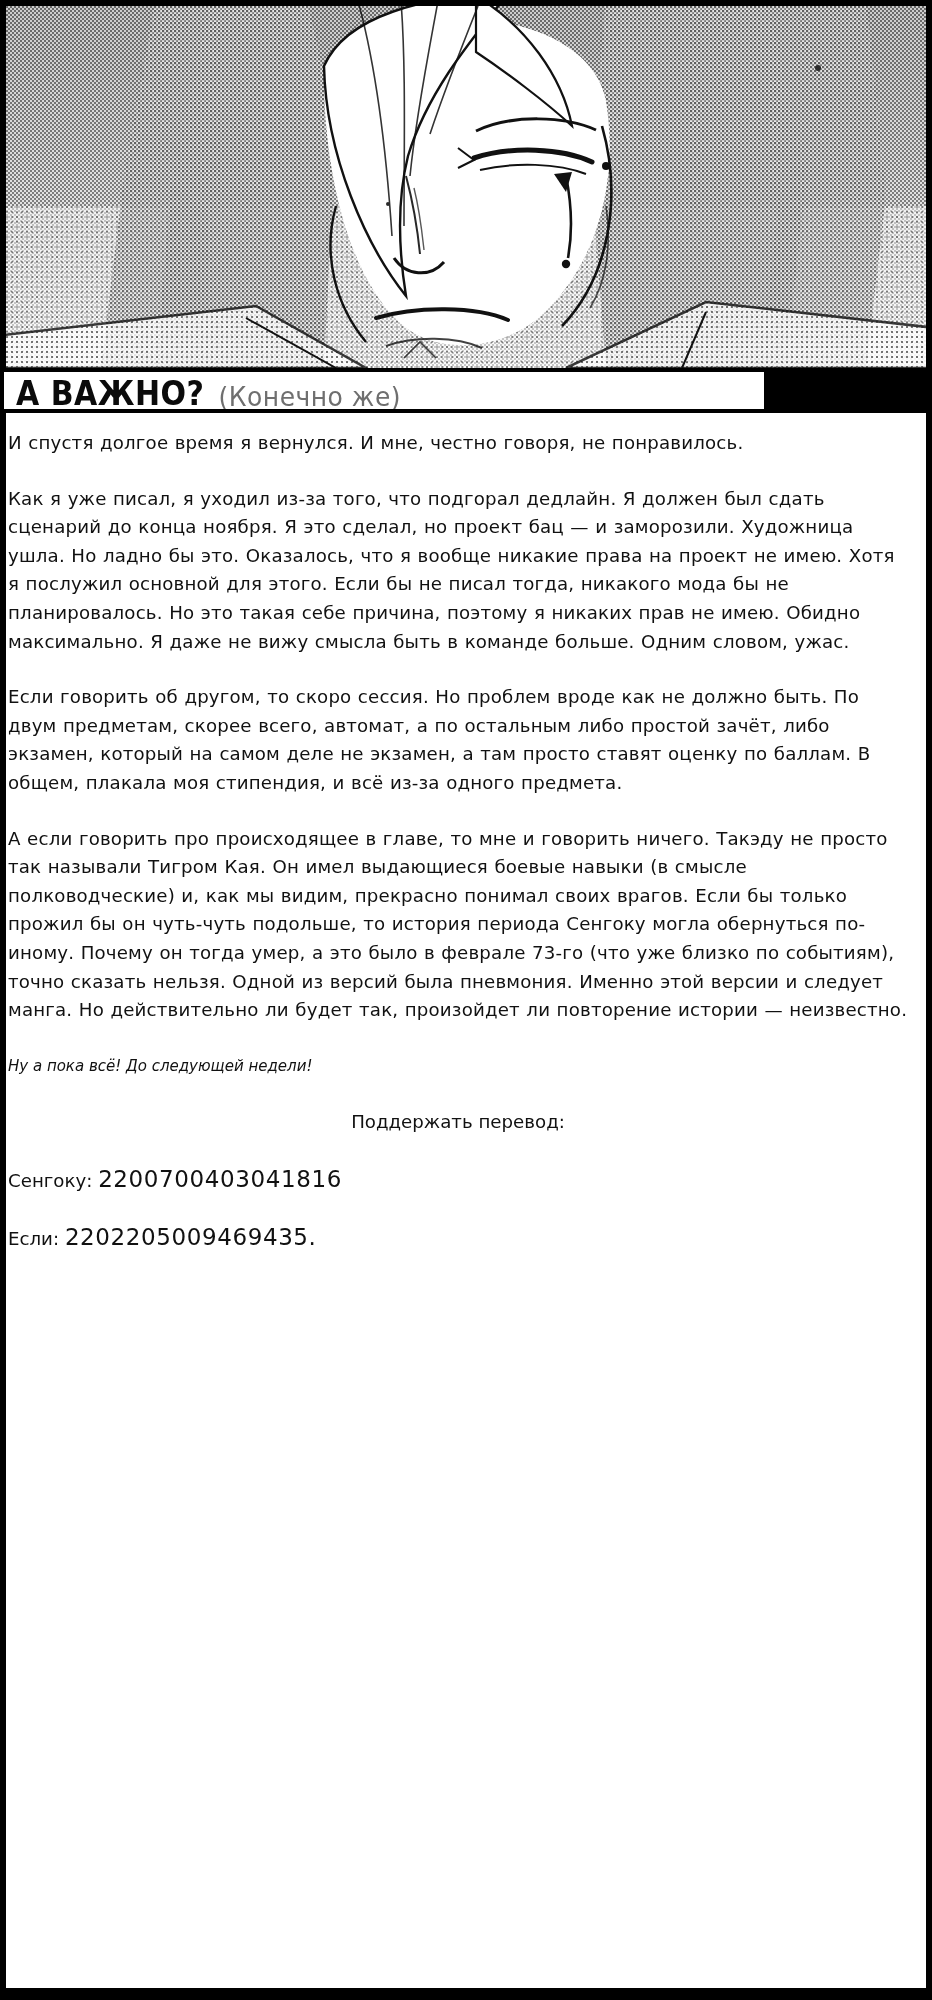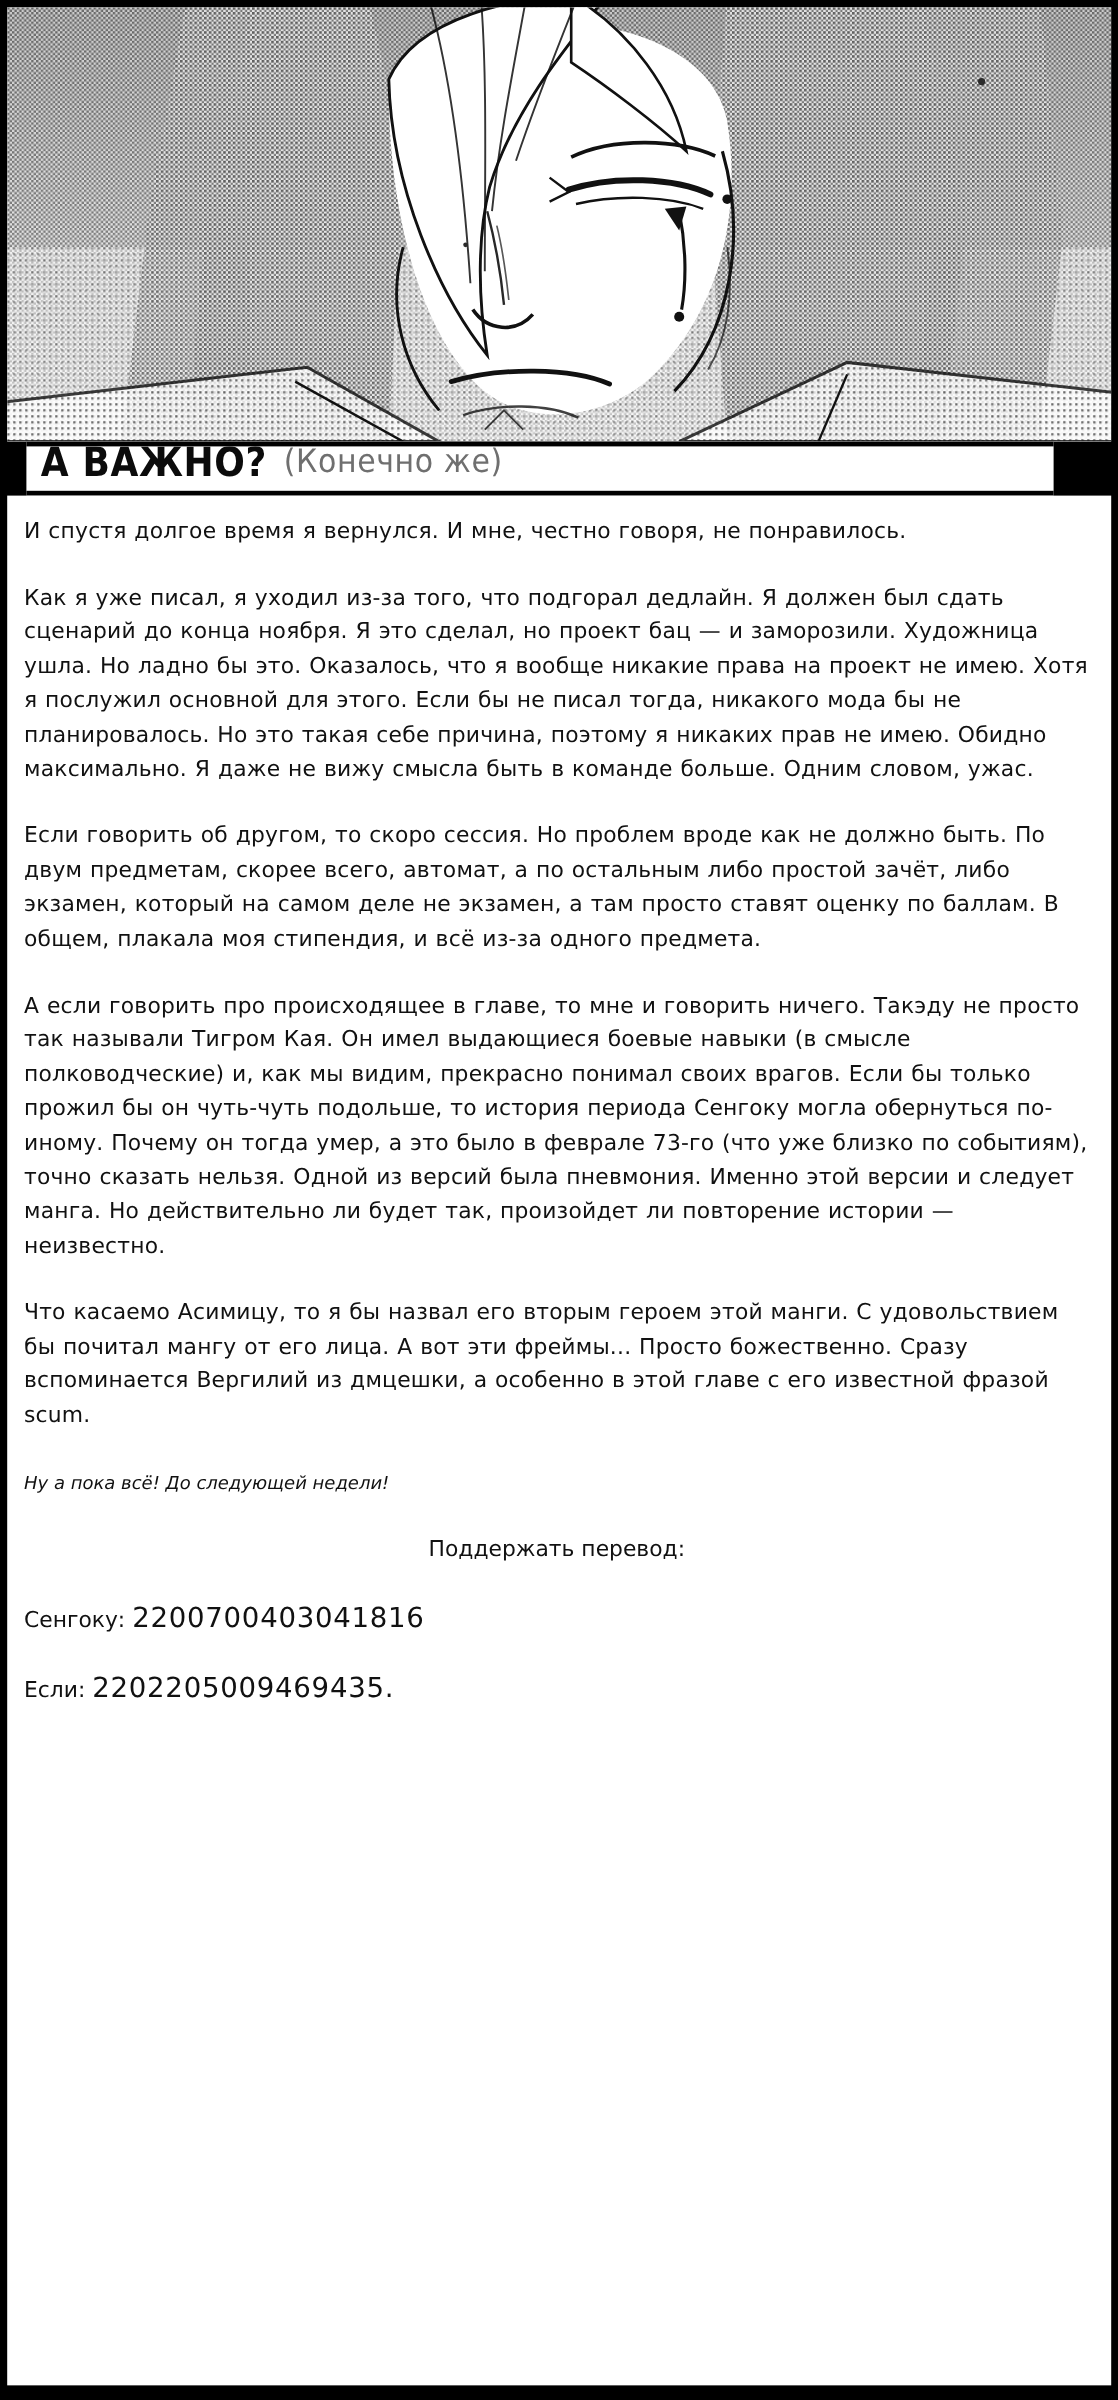--- a/index.html
+++ b/index.html
@@ -30,30 +30,30 @@
     width: 920px;
     height: 362px;
     overflow: hidden;
     background: #cfcfcf;
   }
   .panel svg { display: block; width: 100%; height: 100%; }
 
   
   .title-bar {
     position: absolute;
-    left: 22px;
+    left: 4px;
     top: 368px;
-    width: 856px;
+    width: 760px;
     height: 45px;
     background: #ffffff;
     border-top: 4px solid #000000;
     border-bottom: 4px solid #000000;
     box-sizing: border-box;
     display: flex;
-    align-items: flex-start;
+    align-items: flex-end;
     padding-left: 12px;
     overflow: hidden;
     white-space: nowrap;
   }
   .title-main {
     font-family: "DejaVu Sans", sans-serif;
     font-weight: 700;
     font-size: 30px;
     line-height: 30px;
     color: #0b0b0b;
@@ -75,21 +75,21 @@
 
   
   .note {
     position: absolute;
     left: 6px;
     top: 413px;
     width: 920px;
     height: 1575px;
     background: #ffffff;
     box-sizing: border-box;
-    padding: 16px 18px 0 14px;
+    padding: 16px 18px 0 2px;
     overflow: hidden;
   }
 
   .para {
     font-family: "DejaVu Sans", sans-serif;
     font-size: 18.2px;
     line-height: 28.6px;
     color: #111111;
     margin: 0 0 27px 0;
     letter-spacing: 0.18px;
@@ -227,21 +227,20 @@
   <div class="title-bar">
     <span class="title-main">А ВАЖНО?</span>
     <span class="title-sub">(Конечно же)</span>
   </div>
 
   <div class="note">
     <p class="para">И спустя долгое время я вернулся. И мне, честно говоря, не понравилось.</p>
     <p class="para">Как я уже писал, я уходил из-за того, что подгорал дедлайн. Я должен был сдать сценарий до конца ноября. Я это сделал, но проект бац — и заморозили. Художница ушла. Но ладно бы это. Оказалось, что я вообще никакие права на проект не имею. Хотя я послужил основной для этого. Если бы не писал тогда, никакого мода бы не планировалось. Но это такая себе причина, поэтому я никаких прав не имею. Обидно максимально. Я даже не вижу смысла быть в команде больше. Одним словом, ужас.</p>
     <p class="para">Если говорить об другом, то скоро сессия. Но проблем вроде как не должно быть. По двум предметам, скорее всего, автомат, а по остальным либо простой зачёт, либо экзамен, который на самом деле не экзамен, а там просто ставят оценку по баллам. В общем, плакала моя стипендия, и всё из-за одного предмета.</p>
     <p class="para">А если говорить про происходящее в главе, то мне и говорить ничего. Такэду не просто так называли Тигром Кая. Он имел выдающиеся боевые навыки (в смысле полководческие) и, как мы видим, прекрасно понимал своих врагов. Если бы только прожил бы он чуть-чуть подольше, то история периода Сенгоку могла обернуться по-иному. Почему он тогда умер, а это было в феврале 73-го (что уже близко по событиям), точно сказать нельзя. Одной из версий была пневмония. Именно этой версии и следует манга. Но действительно ли будет так, произойдет ли повторение истории — неизвестно.</p>
-    <p class="para">Что касаемо Асимицу, то я бы назвал его вторым героем этой манги. С удовольствием бы почитал мангу от его лица. А вот эти фреймы... Просто божественно. Сразу вспоминается Вергилий из дмцешки, а особенно в этой главе с его известной фразой scum.</p>
 
     <p class="signoff">Ну а пока всё! До следующей недели!</p>
 
     <p class="pay-label">Поддержать перевод:</p>
 
     <p class="pay-row">
       <span>Сенгоку:</span>
       <span class="num">2200700403041816</span>
     </p>
 

